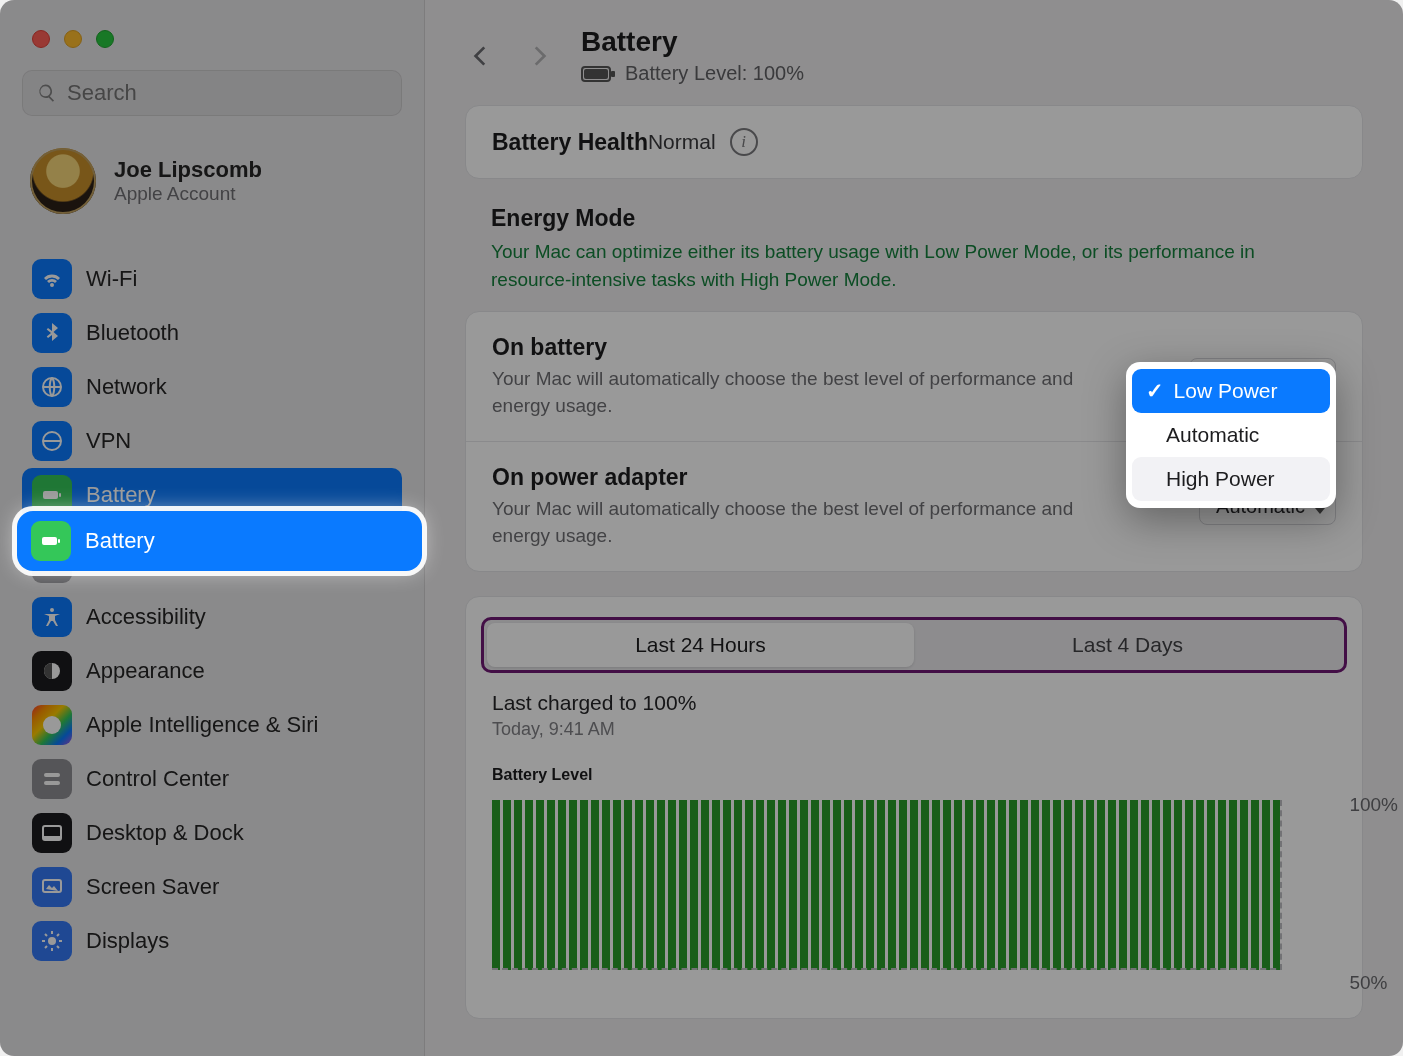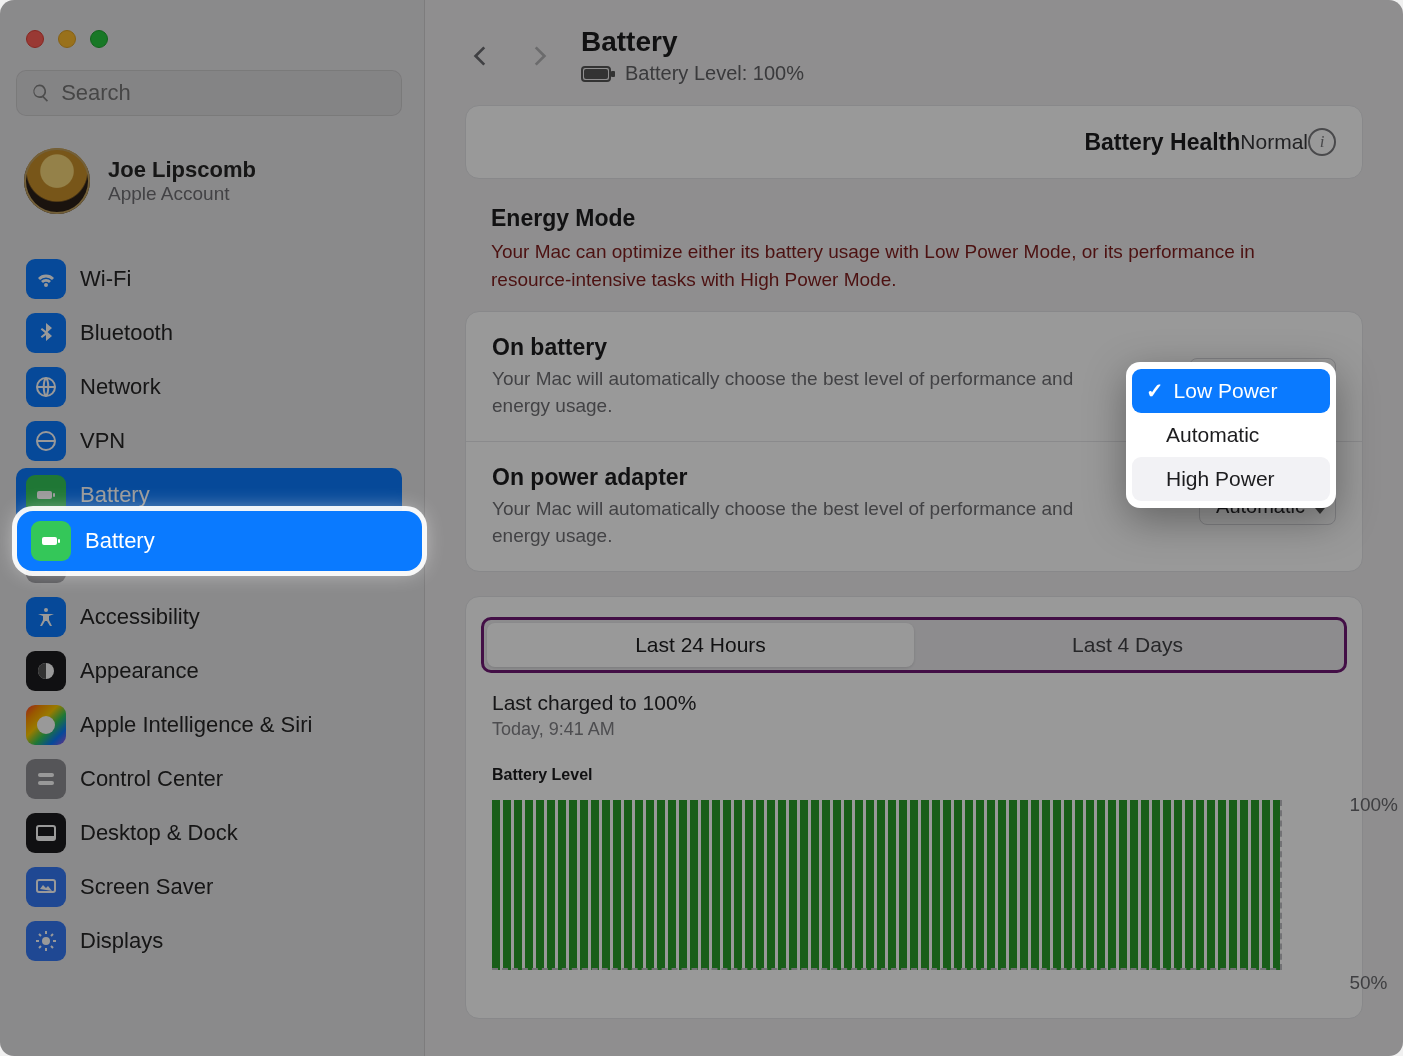--- a/index.html
+++ b/index.html
@@ -20,21 +20,21 @@
     position: absolute; inset: 0;
     background: rgba(0,0,0,0.40);
     pointer-events: none;
     z-index: 50;
   }
   
   .sidebar {
     width: 425px; flex: 0 0 425px;
     background: #e7e6e8;
     border-right: 1px solid #d0cfd1;
-    padding: 0 22px 0 16px;
+    padding: 0 22px 0 22px;
     overflow: hidden;
   }
   .traffic { display: flex; gap: 14px; padding: 30px 10px 22px 10px; }
   .tl { width: 18px; height: 18px; border-radius: 50%; }
   .tl.red { background: #ff5f57; border: 0.5px solid #e14038; }
   .tl.yellow { background: #ffbd2e; border: 0.5px solid #dfa123; }
   .tl.green { background: #28c840; border: 0.5px solid #1fa52f; }
   .search {
     display: flex; align-items: center; gap: 10px;
     background: rgba(0,0,0,0.045);
@@ -95,30 +95,30 @@
   .mtitle { font-size:28px; font-weight:700; color:#1d1d1f; }
   .msub { display:flex; align-items:center; gap:10px; color:#616165; font-size:20px; margin-top:4px; }
   .battglyph{width:30px;height:16px;border:2px solid #555;border-radius:4px;position:relative;margin-right:4px;}
   .battglyph::after{content:"";position:absolute;right:-6px;top:3px;width:4px;height:6px;background:#555;border-radius:1px;}
   .battglyph .fill{position:absolute;left:1px;top:1px;bottom:1px;right:1px;background:#555;border-radius:2px;}
   .card {
     background:#fff; border:1px solid #e3e3e6; border-radius:14px;
     padding: 0; margin-bottom:24px;
   }
   .row {
-    display:flex; justify-content:flex-end; align-items:center;
+    display:flex; justify-content:flex-start; align-items:center;
     padding: 22px 26px;
   }
   .row + .row { border-top:1px solid #e7e6e9; }
   .row-title{font-size:23px; color:#1d1d1f; font-weight:600;}
   .row-desc{font-size:19px; color:#6f6f73; margin-top:5px; max-width:620px; line-height:1.4;}
-  .health-val { display:flex; align-items:center; font-size:21px; color:#3a3a3d; }
+  .health-val { display:flex; align-items:center; gap:14px; font-size:21px; color:#3a3a3d; }
   .info-circ{width:28px;height:28px;border:2px solid #7a7a7e;border-radius:50%;display:flex;align-items:center;justify-content:center;font-family:Georgia,serif;font-style:italic;font-size:17px;color:#7a7a7e;}
   .section-h { font-size:23px; font-weight:700; color:#1d1d1f; padding: 2px 26px 6px; }
-  .section-desc { font-size:19px; color:#7f1d1d; padding: 0 26px 18px; line-height:1.45; }
+  .section-desc { font-size:19px; color:#15803d; padding: 0 26px 18px; line-height:1.45; }
   .select-box{
     display:flex; align-items:center; gap:10px;
     background:#fff; border:1px solid #d6d6da; border-radius:8px;
     padding:6px 10px 6px 16px; font-size:20px; color:#2a2a2d;
   }
   .updown{display:flex;flex-direction:column;gap:2px;}
   .updown span{display:block;width:0;height:0;border-left:5px solid transparent;border-right:5px solid transparent;}
   .updown .u{border-bottom:6px solid #555;} .updown .d{border-top:6px solid #555;}
   .segment {
     display:flex; background:#ebeaed; border:3px solid #701a75; border-radius:10px;

